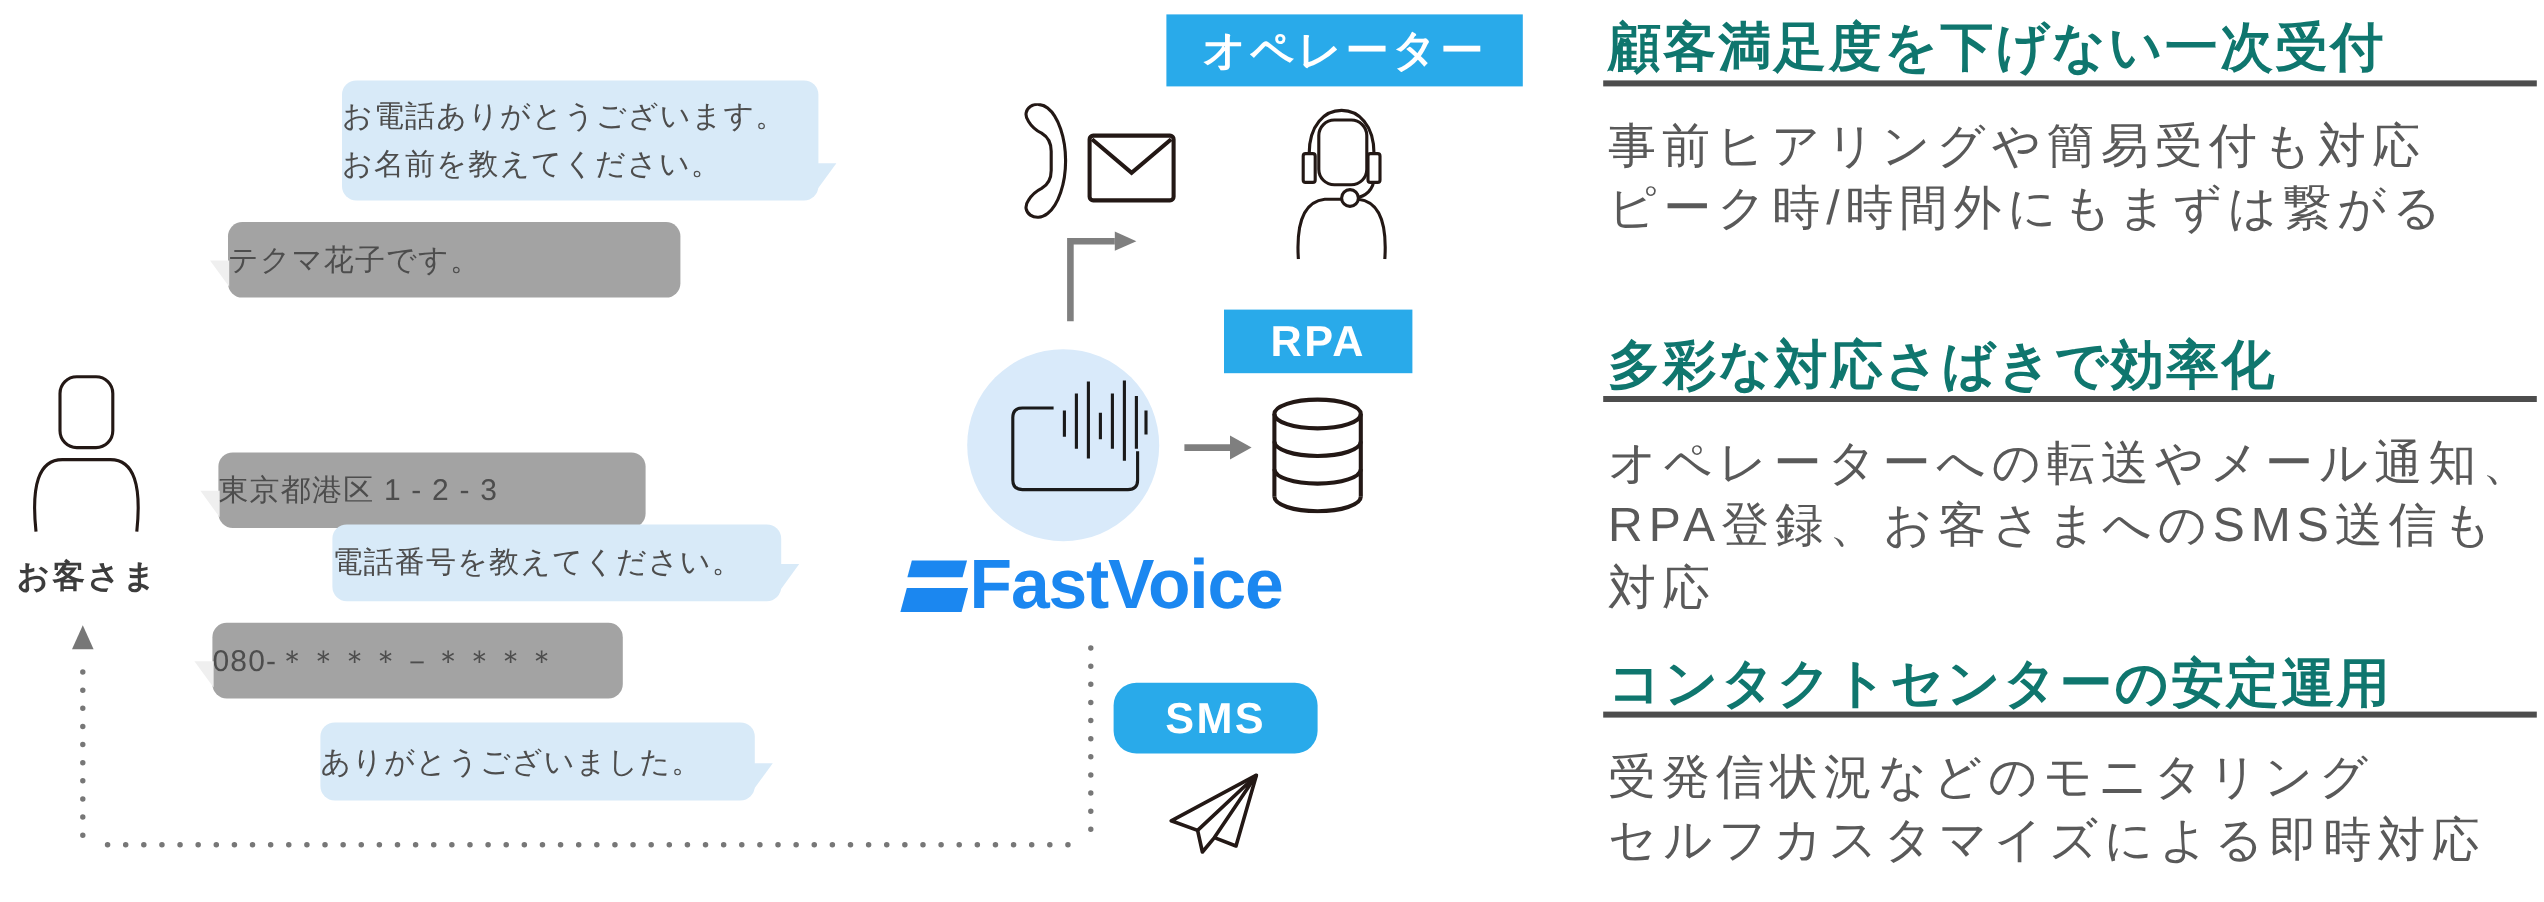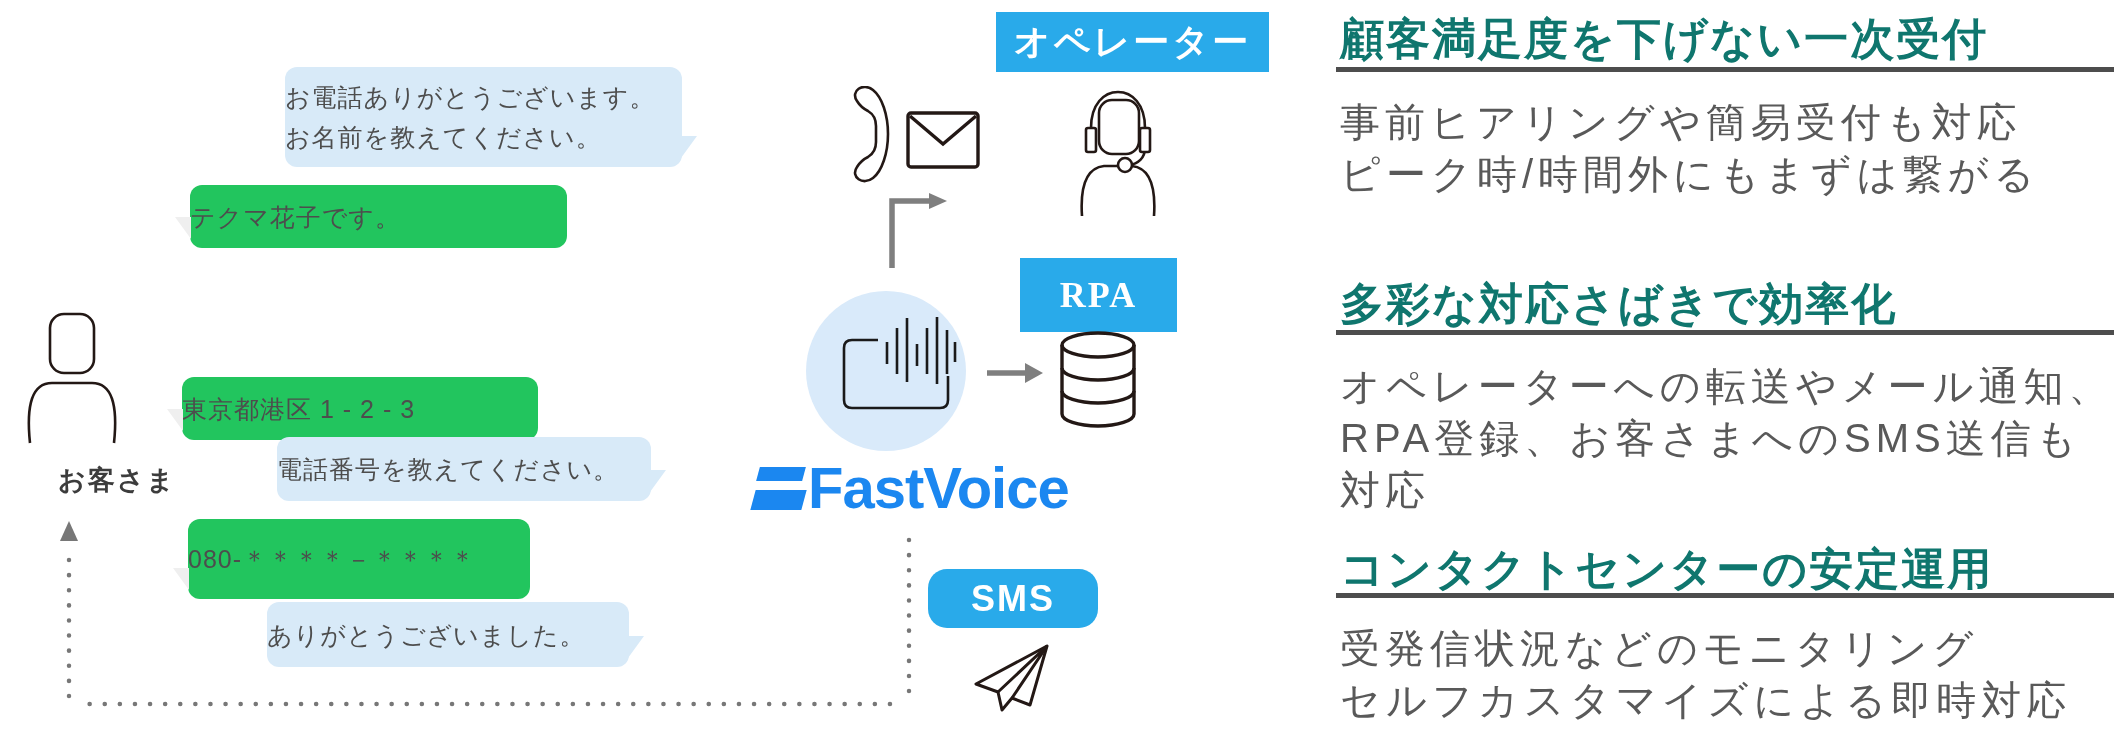--- a/index.html
+++ b/index.html
@@ -8,21 +8,21 @@
     font-family:"Liberation Sans","DejaVu Sans",sans-serif;
   }
   .abs{position:absolute;}
   
   .bubble{
     position:absolute;border-radius:12px;display:flex;flex-direction:column;justify-content:center;
     font-size:25px;line-height:40px;color:#4d4d4d;letter-spacing:1px;white-space:pre-line;
     box-sizing:border-box;
   }
   .bubble-blue{background:#d8eaf8;}
-  .bubble-gray{background:#22c55e;}
+  .bubble-gray{background:#a3a3a3;}
   .bubble-blue::after{
     content:"";position:absolute;right:-15px;bottom:9px;width:0;height:0;
     border-top:22px solid #d8eaf8;border-right:16px solid transparent;
   }
   .bubble-gray::after{
     content:"";position:absolute;left:-15px;bottom:9px;width:0;height:0;
     border-top:22px solid #efefef;border-left:16px solid transparent;
   }
   
   .badge{
@@ -46,32 +46,32 @@
 </head>
 <body>
 
 <div id="canvas">
 
   <div class="bubble bubble-blue" style="left:285px;top:67px;width:397px;height:100px;">お電話ありがとうございます。
 お名前を教えてください。</div>
   <div class="bubble bubble-gray" style="left:190px;top:185px;width:377px;height:63px;">テクマ花子です。</div>
   <div class="bubble bubble-gray" style="left:182px;top:353px;width:356px;height:63px;margin-top:24px;">東京都港区 1 - 2 - 3</div>
   <div class="bubble bubble-blue" style="left:277px;top:437px;width:374px;height:64px;">電話番号を教えてください。</div>
-  <div class="bubble bubble-gray" style="left:188px;top:519px;width:342px;height:80px;">080-＊＊＊＊－＊＊＊＊</div>
+  <div class="bubble bubble-gray" style="left:177px;top:519px;width:342px;height:63px;">080-＊＊＊＊－＊＊＊＊</div>
   <div class="bubble bubble-blue" style="left:267px;top:602px;width:362px;height:65px;">ありがとうございました。</div>
 
   <div class="abs" style="left:22px;top:310px;width:100px;height:134px;">
     <svg width="100" height="134" viewBox="0 0 100 134" fill="none" stroke="#231815" stroke-width="2.6">
       <rect x="28" y="4" width="44" height="59" rx="14"></rect>
       <path d="M8 133 C4 95 10 73 30 73 L70 73 C90 73 96 95 92 133"></path>
     </svg>
   </div>
-  <div class="person-label" style="left:0px;top:462px;width:146px;padding-left:44px;">お客さま</div>
+  <div class="person-label" style="left:0px;top:462px;width:146px;">お客さま</div>
 
-  <div class="badge" style="left:972px;top:12px;width:273px;height:60px;margin-left:24px;">オペレーター</div>
+  <div class="badge" style="left:972px;top:12px;width:297px;height:60px;">オペレーター</div>
 
   <div class="abs" style="left:835px;top:86px;width:58px;height:97px;">
     <svg width="58" height="97" viewBox="0 0 58 97" fill="none" stroke="#231815" stroke-width="2.6">
       <path d="M22 15 C15 5 28 -4 38 4 C47 11 53 29 53 48 C53 67 47 85 38 92 C28 100 15 91 22 81 C25 76 29 73 33 71 C38 68 41 63 41 56 L41 40 C41 33 38 28 33 25 C29 23 25 20 22 15 Z"></path>
     </svg>
   </div>
 
   <div class="abs" style="left:905px;top:110px;width:76px;height:60px;">
     <svg width="76" height="60" viewBox="0 0 76 60" fill="none" stroke="#231815" stroke-width="3.4">
       <rect x="3" y="3" width="70" height="54" rx="3"></rect>
@@ -112,21 +112,21 @@
     </svg>
   </div>
 
   <div class="abs" style="left:985px;top:360px;width:60px;height:26px;">
     <svg width="60" height="26" viewBox="0 0 60 26">
       <line x1="2" y1="13" x2="40" y2="13" stroke="#7f7f7f" stroke-width="5.5"></line>
       <polygon points="40,3 58,13 40,23" fill="#7f7f7f"></polygon>
     </svg>
   </div>
 
-  <div class="badge" style="left:1020px;top:258px;width:157px;height:74px;letter-spacing:2px;font-family:Liberation Serif, serif;">RPA</div>
+  <div class="badge" style="left:1020px;top:258px;width:157px;height:53px;letter-spacing:2px;">RPA</div>
   <div class="abs" style="left:1058px;top:330px;width:80px;height:98px;">
     <svg width="80" height="98" viewBox="0 0 80 98" fill="none" stroke="#231815" stroke-width="3.4">
       <ellipse cx="40" cy="15" rx="36" ry="12"></ellipse>
       <path d="M4 15 L4 84 M76 15 L76 84"></path>
       <path d="M4 38 A36 12 0 0 0 76 38"></path>
       <path d="M4 61 A36 12 0 0 0 76 61"></path>
       <path d="M4 84 A36 12 0 0 0 76 84"></path>
     </svg>
   </div>
 

